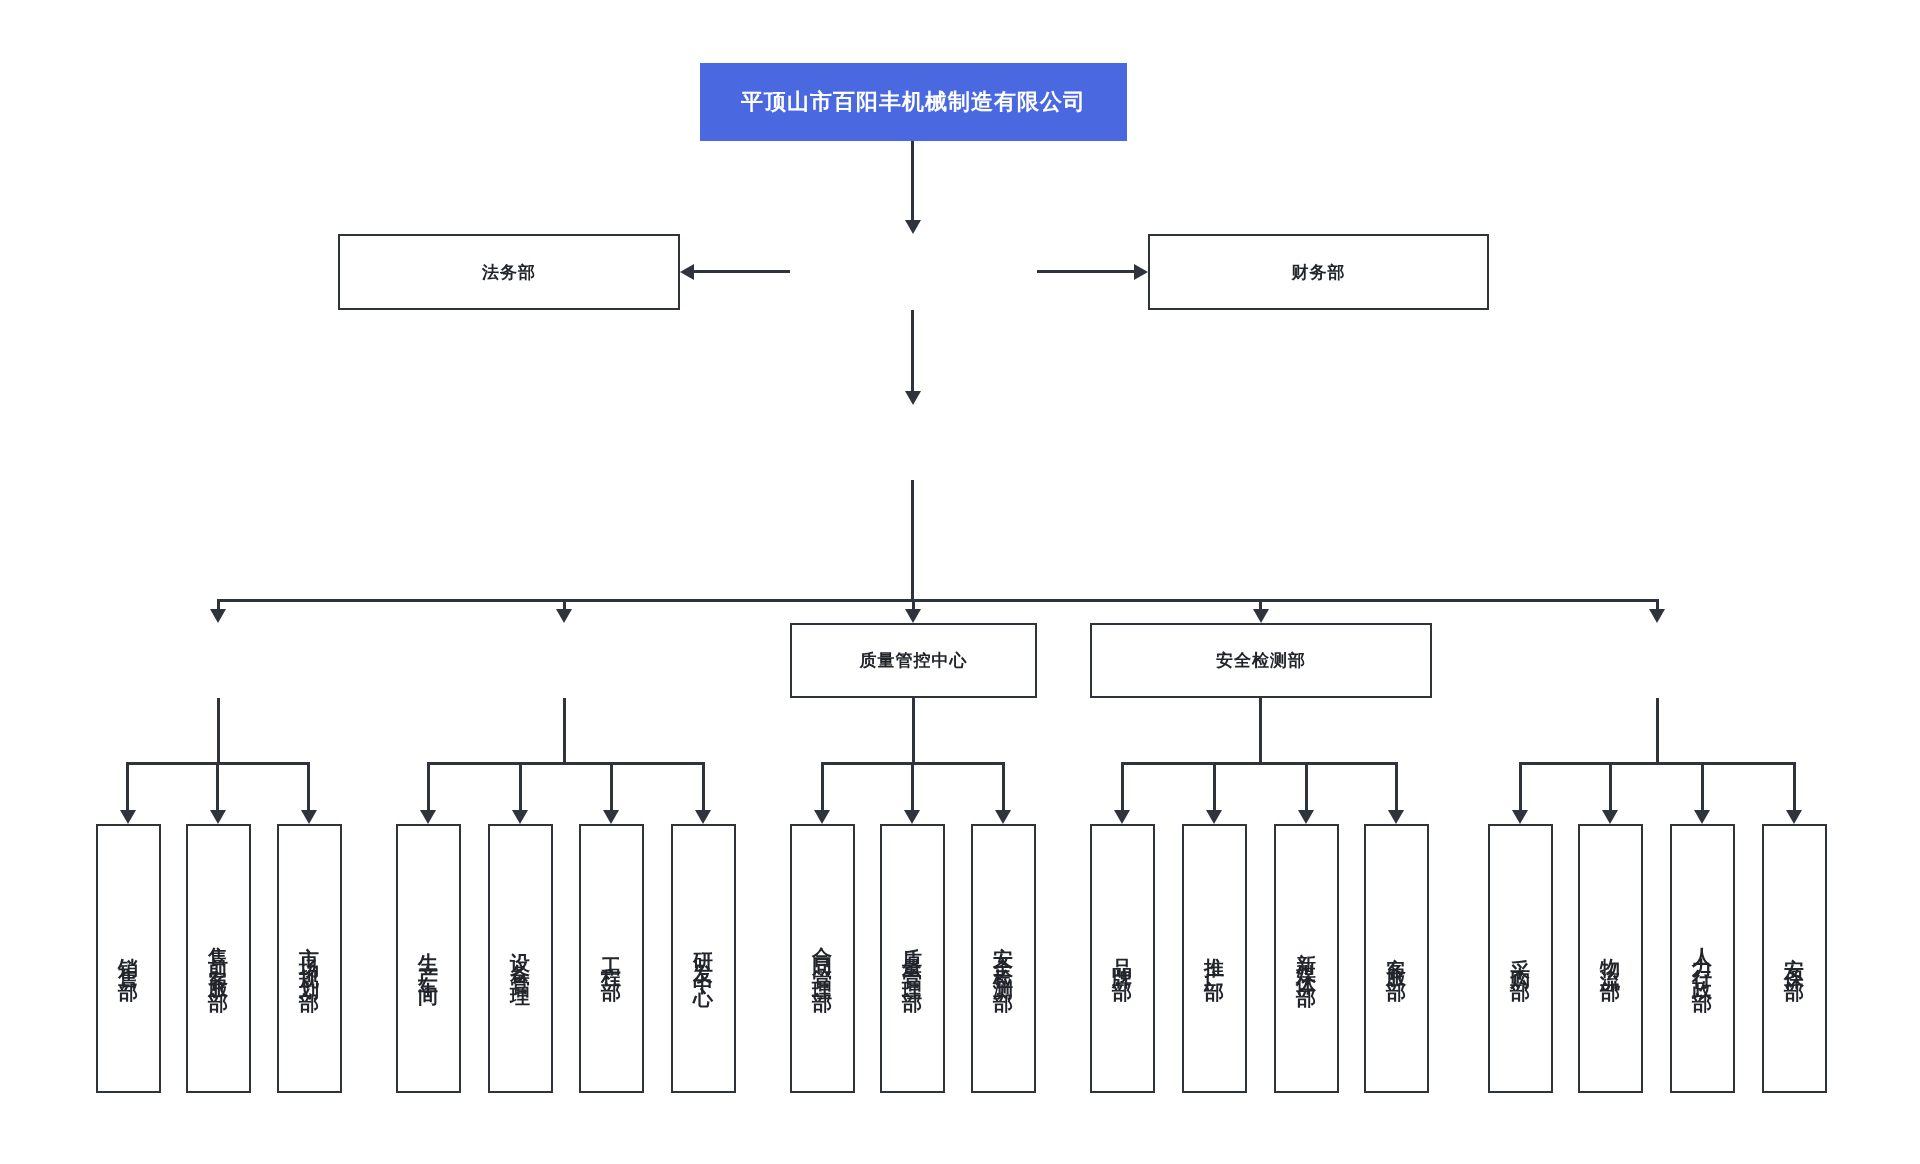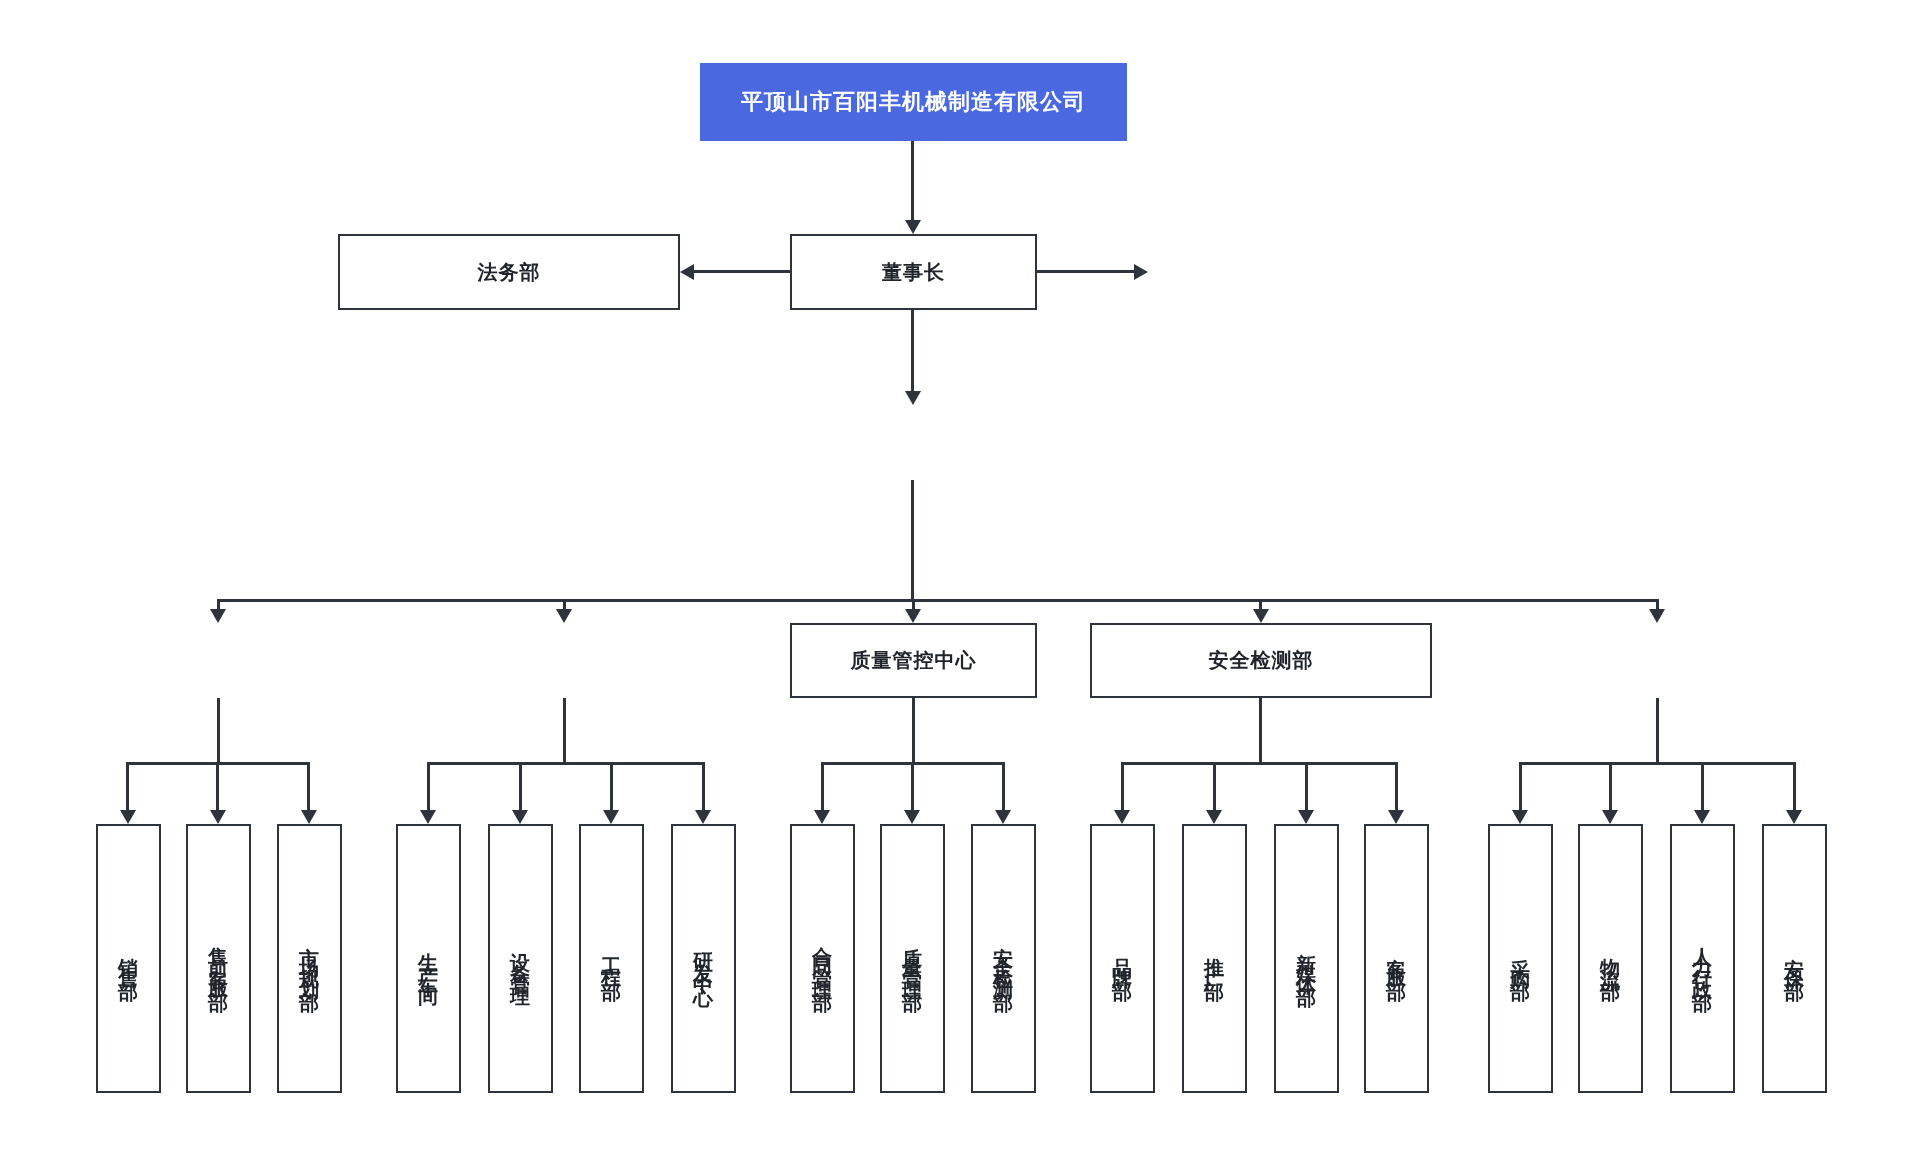--- a/index.html
+++ b/index.html
@@ -1,20 +1,20 @@
 <!DOCTYPE html>
 <html><head>
 <meta charset="utf-8">
 <style>
   html,body{margin:0;padding:0;background:#fff;}
   .stage{position:relative;width:1920px;height:1164px;background:#ffffff;
          font-family:"Liberation Sans",sans-serif;overflow:hidden;}
   .node{position:absolute;box-sizing:border-box;background:#ffffff;
         border:2.5px solid #2f343c;display:flex;align-items:center;justify-content:center;
-        font-weight:700;font-size:20px;color:#21252b;letter-spacing:1px;text-align:center;}
+        font-weight:700;font-size:17px;color:#21252b;letter-spacing:1px;text-align:center;}
   .title{background:#4a69e1;border:none;color:#ffffff;font-size:22px;}
   .dept{writing-mode:vertical-lr;text-orientation:upright;font-size:20px;
         letter-spacing:11px;line-height:1;}
   .hl,.vl{position:absolute;background:#2f343c;}
   .hl{height:3px;}
   .vl{width:3px;}
   .ad{position:absolute;width:0;height:0;border-left:8px solid transparent;
       border-right:8px solid transparent;border-top:14px solid #2f343c;}
   .al{position:absolute;width:0;height:0;border-top:8px solid transparent;
       border-bottom:8px solid transparent;border-right:14px solid #2f343c;}
@@ -25,21 +25,21 @@
 <body>
 
 <div class="stage">
 
   <div class="node title" style="left:700px;top:63px;width:427px;height:78px">平顶山市百阳丰机械制造有限公司</div>
 
   <div class="vl" style="left:911px;top:141px;height:80px"></div>
   <div class="ad" style="left:905px;top:220px"></div>
 
   <div class="node" style="left:338px;top:234px;width:342px;height:76px">法务部</div>
-  <div class="node" style="left:790px;top:234px;width:247px;height:76px">董事长</div>
+  <div class="node" style="left:1148px;top:234px;width:341px;height:76px">财务部</div>
 
   <div class="hl" style="left:694px;top:270px;width:96px"></div>
   <div class="al" style="left:680px;top:264px"></div>
 
   <div class="hl" style="left:1037px;top:270px;width:97px"></div>
   <div class="ar" style="left:1134px;top:264px"></div>
 
   <div class="vl" style="left:911px;top:310px;height:81px"></div>
   <div class="ad" style="left:905px;top:391px"></div>
 

